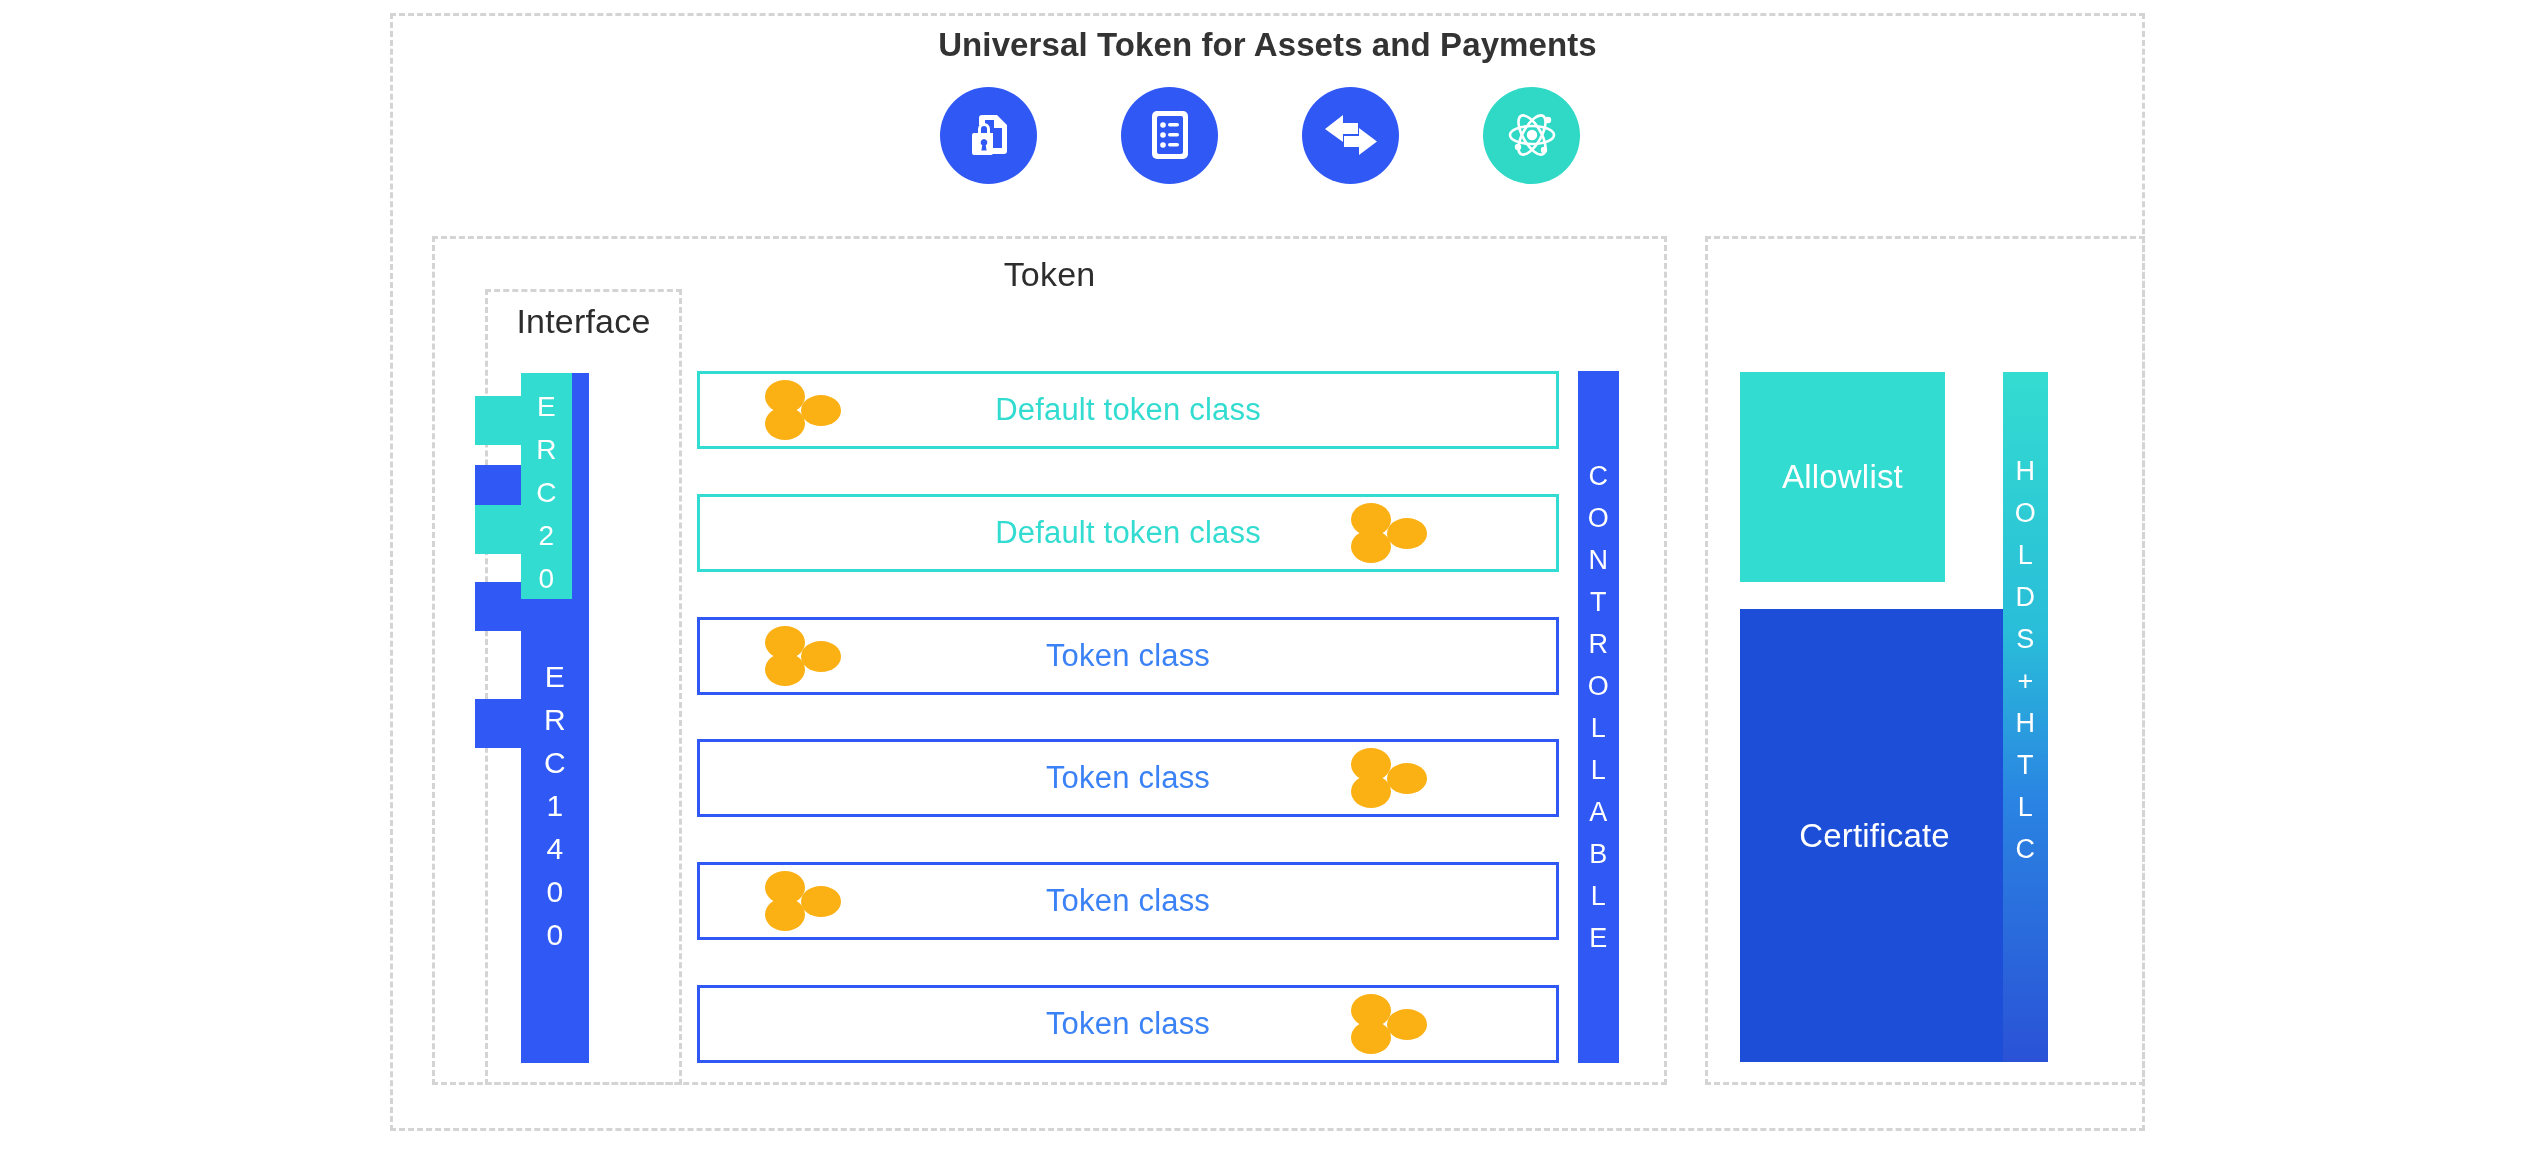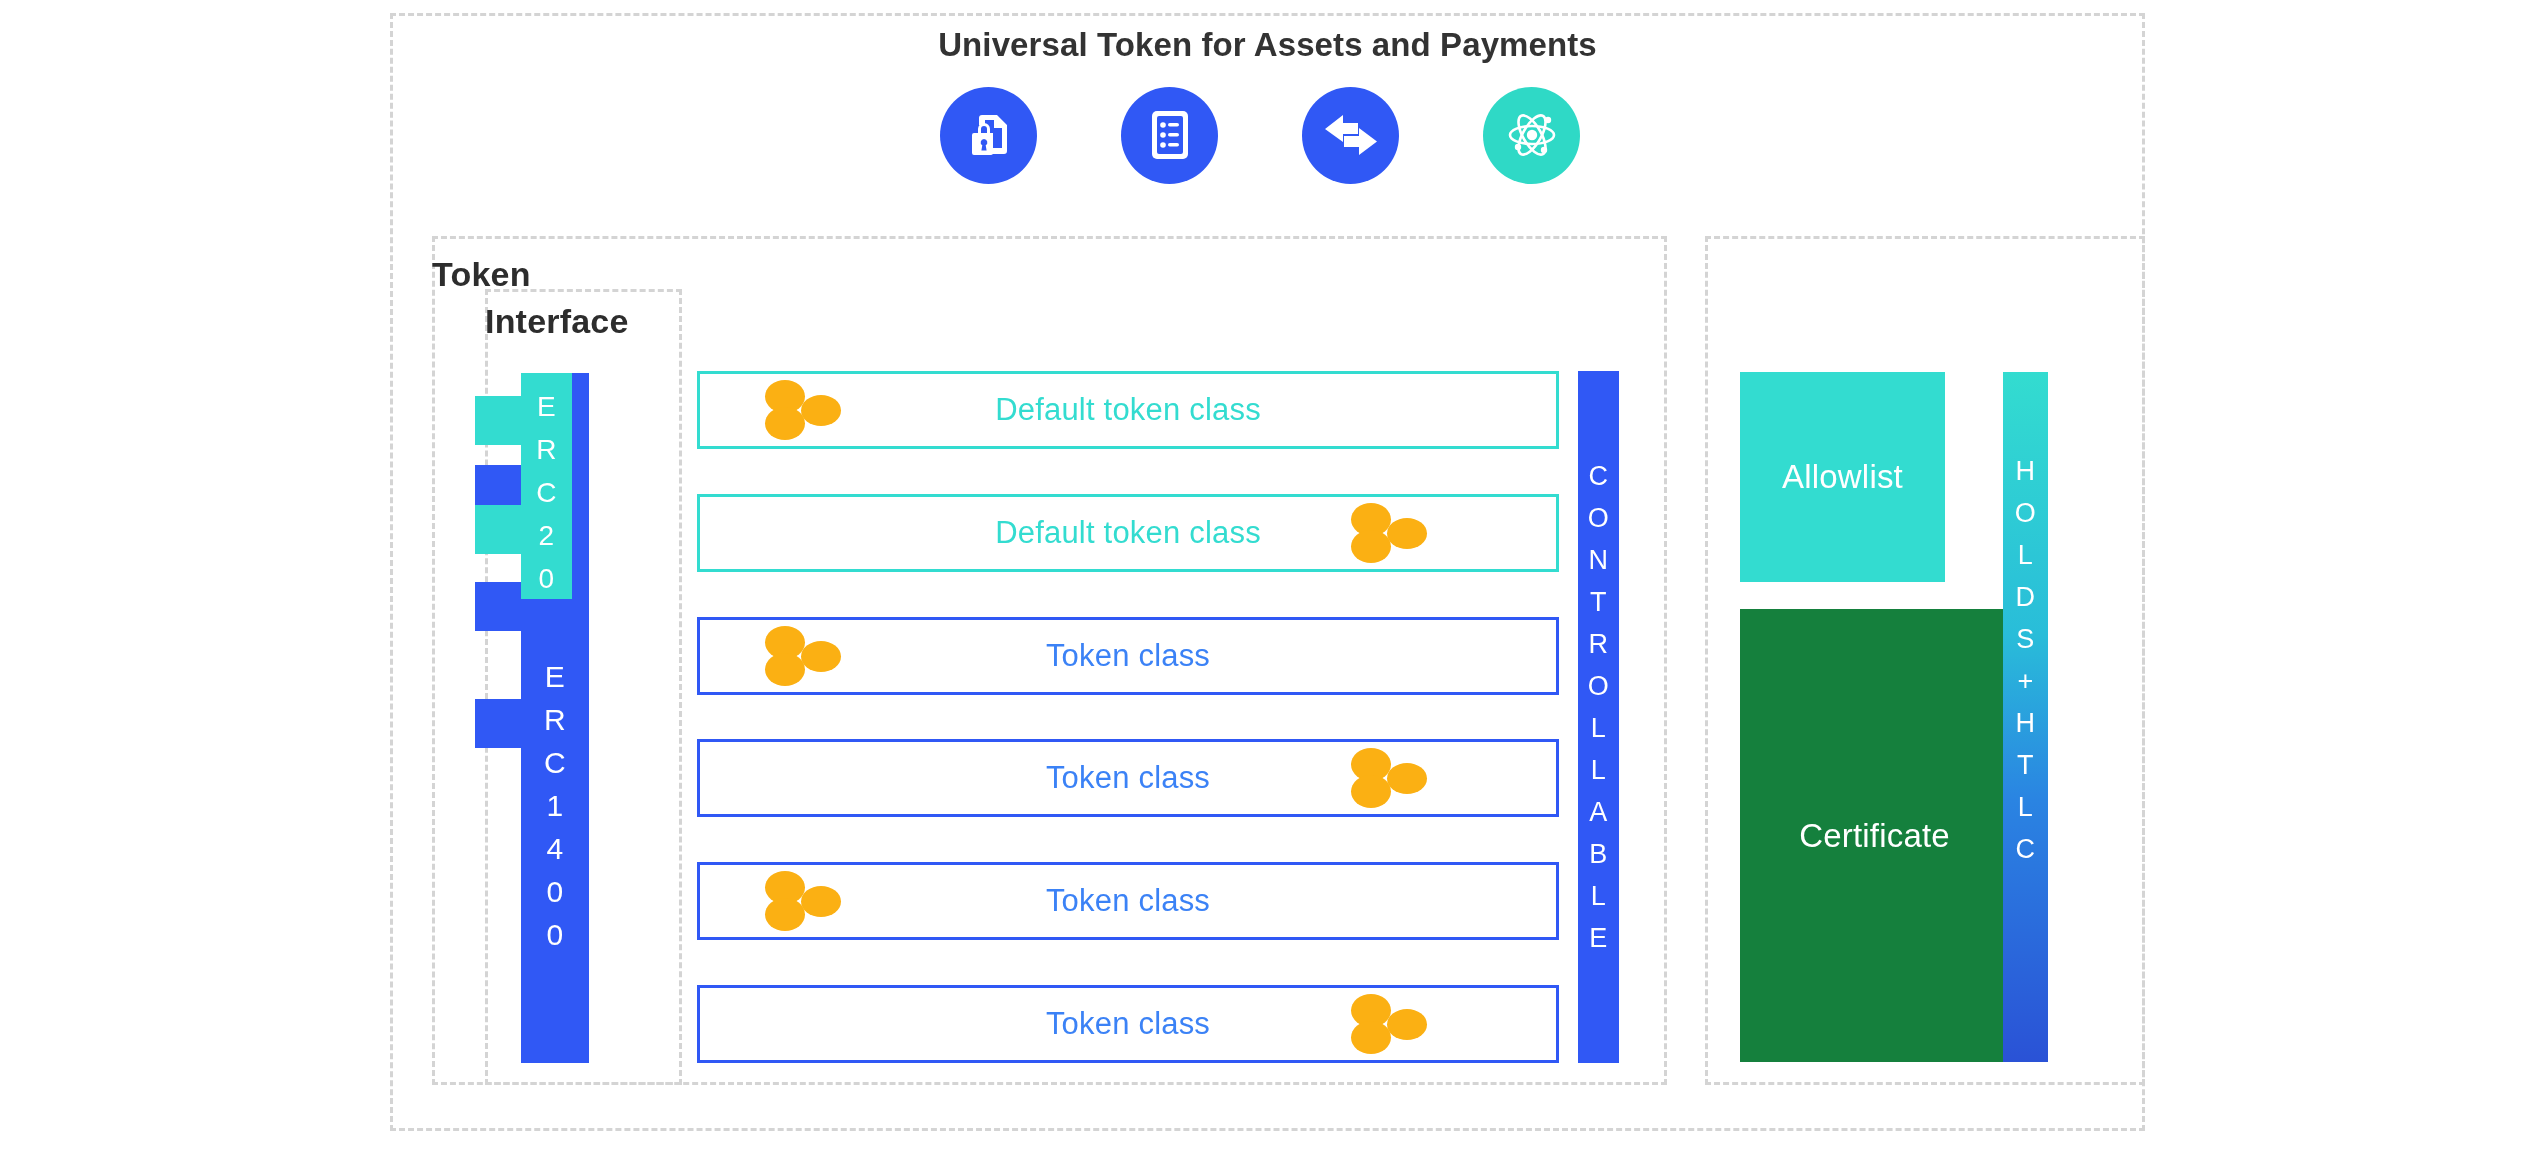--- a/index.html
+++ b/index.html
@@ -26,24 +26,24 @@
   #outer-frame{ left:390px; top:13px; width:1755px; height:1118px; }
   #token-panel{ left:432px; top:236px; width:1235px; height:849px; }
   #interface-panel{ left:485px; top:289px; width:197px; height:796px; }
   #extension-panel{ left:1705px; top:236px; width:440px; height:849px; }
 
   
   .panel-title{
     position:absolute;
     color:#2d2d2d;
     font-size:34px;
-    font-weight:700;
+    font-weight:400;
     letter-spacing:.2px;
     white-space:nowrap;
-    text-align:left;
+    text-align:center;
   }
   #token-title{ left:432px; top:255px; width:1235px; }
   #interface-title{ left:485px; top:302px; width:197px; }
   #extension-title{ left:1705px; top:255px; width:440px; }
 
   
   #main-title{
     position:absolute;
     left:390px; top:26px; width:1755px;
     text-align:center;
@@ -192,21 +192,21 @@
     position:absolute;
     left:1740px; top:372px;
     width:205px; height:210px;
     background:#33dcd0;
     display:flex;align-items:center;justify-content:center;
   }
   #certificate-block{
     position:absolute;
     left:1740px; top:609px;
     width:269px; height:453px;
-    background:#15803d;
+    background:#1d4ed8;
     display:flex;align-items:center;justify-content:center;
   }
   .ext-label{
     color:#ffffff;
     font-size:33px;
     white-space:nowrap;
     letter-spacing:.2px;
   }
   #holds-bar{
     position:absolute;

